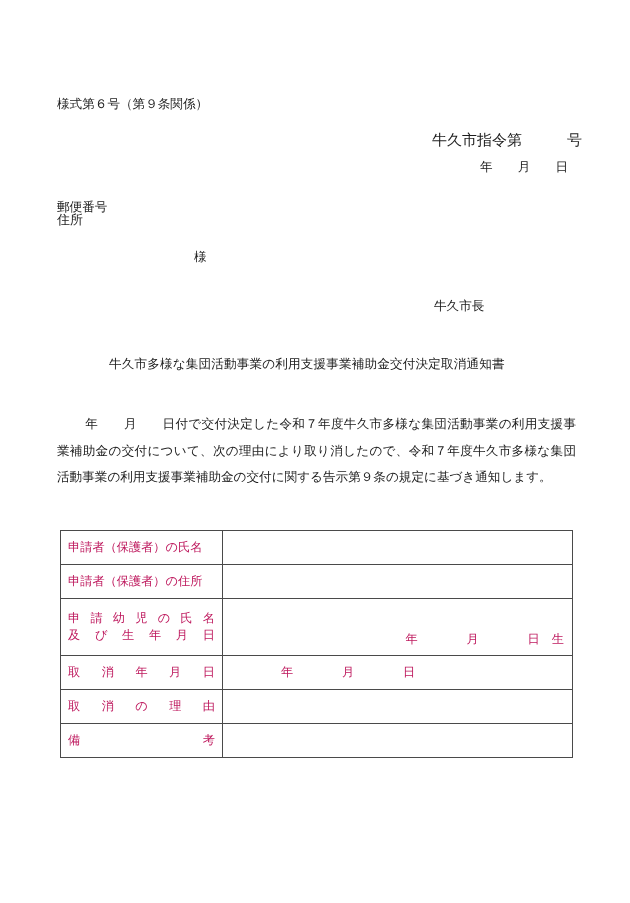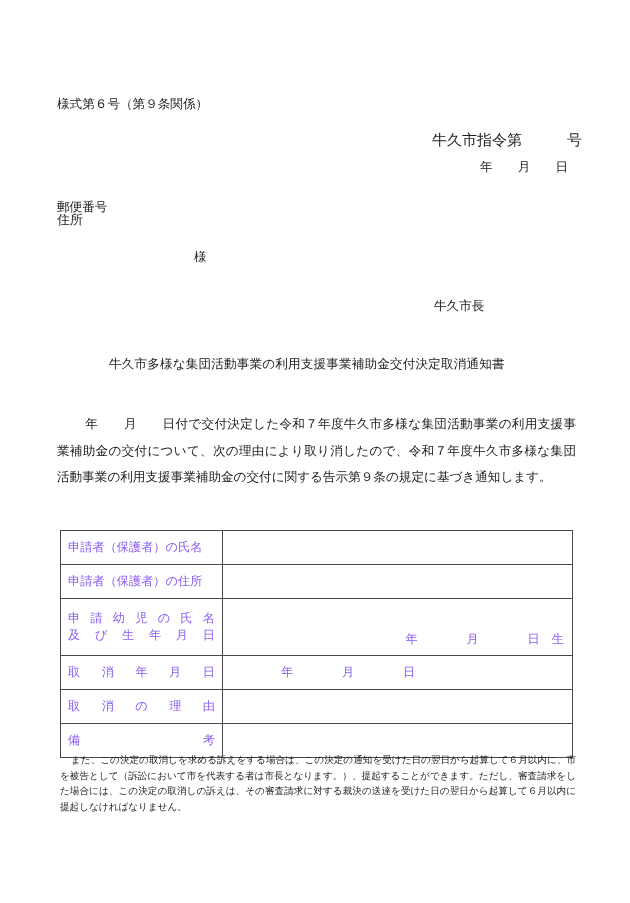--- a/index.html
+++ b/index.html
@@ -100,21 +100,21 @@
     width: 513px;
     border-collapse: collapse;
     table-layout: fixed;
   }
   #info-table td {
     border: 1px solid #4a4a4a;
     padding: 0;
     vertical-align: middle;
     font-size: 12.2px;
     font-family: "DejaVu Serif", "Liberation Serif", serif;
-    color: #8b5cf6;
+    color: #be185d;
   }
   #info-table .lbl {
     width: 147px;
     padding: 0 7px;
     height: 33px;
   }
   #info-table .lbl-inner {
     display: block;
     white-space: pre;
   }
@@ -243,16 +243,15 @@
           <span class="spread"><span>備</span><span>考</span></span>
         </td>
         <td class="val"></td>
       </tr>
     </tbody>
   </table>
 
   <div class="abs" id="footnote">
 
 
-    <p class="fn-para"><span class="lead"></span><span>また、この決定の取消しを求める訴えをする場合は、この決定の通知を受けた日の翌日から起算して６月以内に、市を被告として（訴訟において市を代表する者は市長となります。）、提起することができます。ただし、審査請求をした場合には、この決定の取消しの訴えは、その審査請求に対する裁決の送達を受けた日の翌日から起算して６月以内に提起しなければなりません。</span></p>
   </div>
 
 </div>
 
 </body></html>

